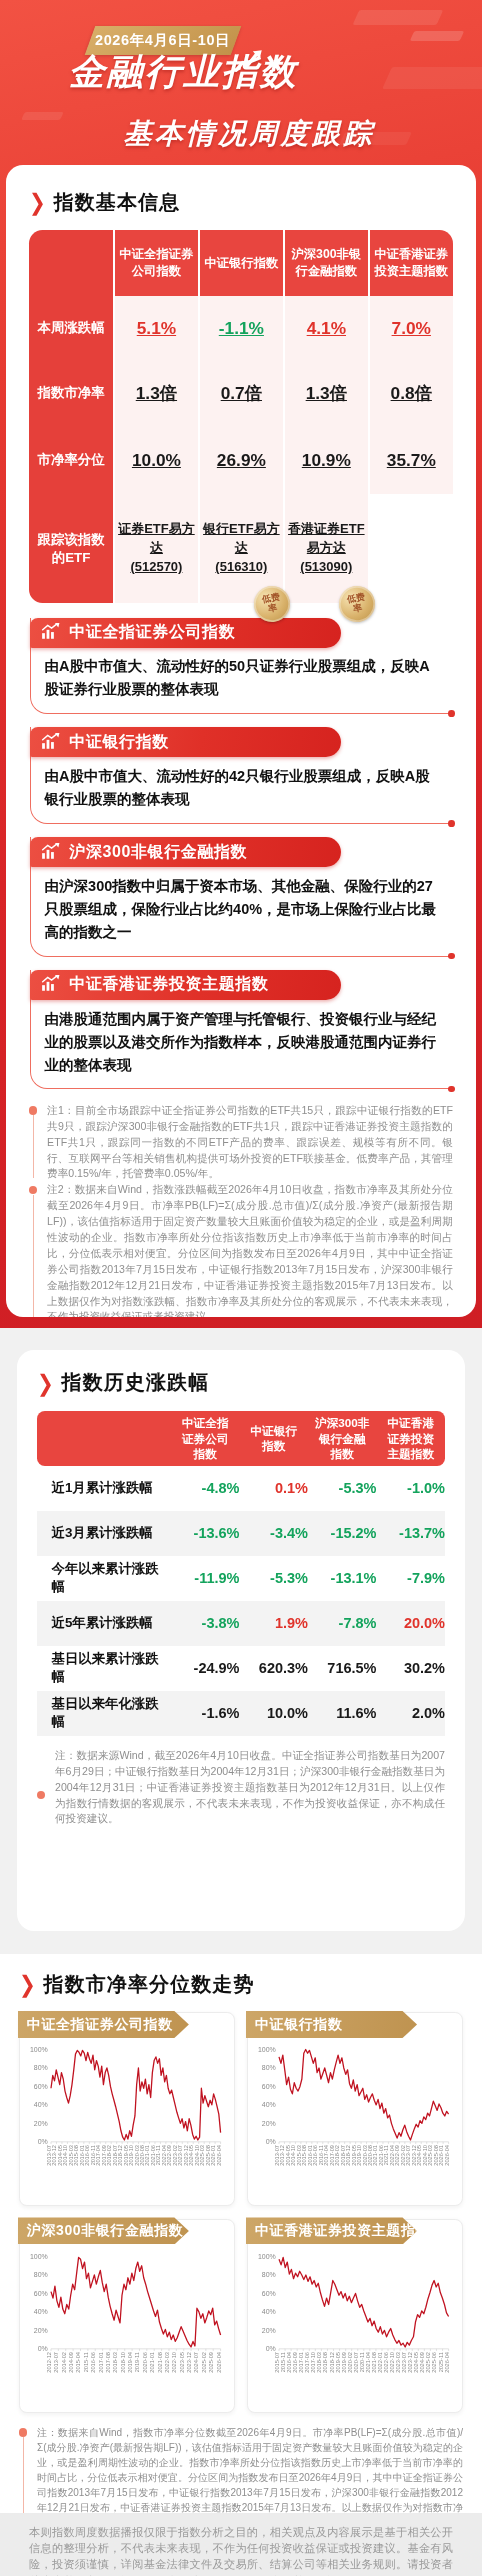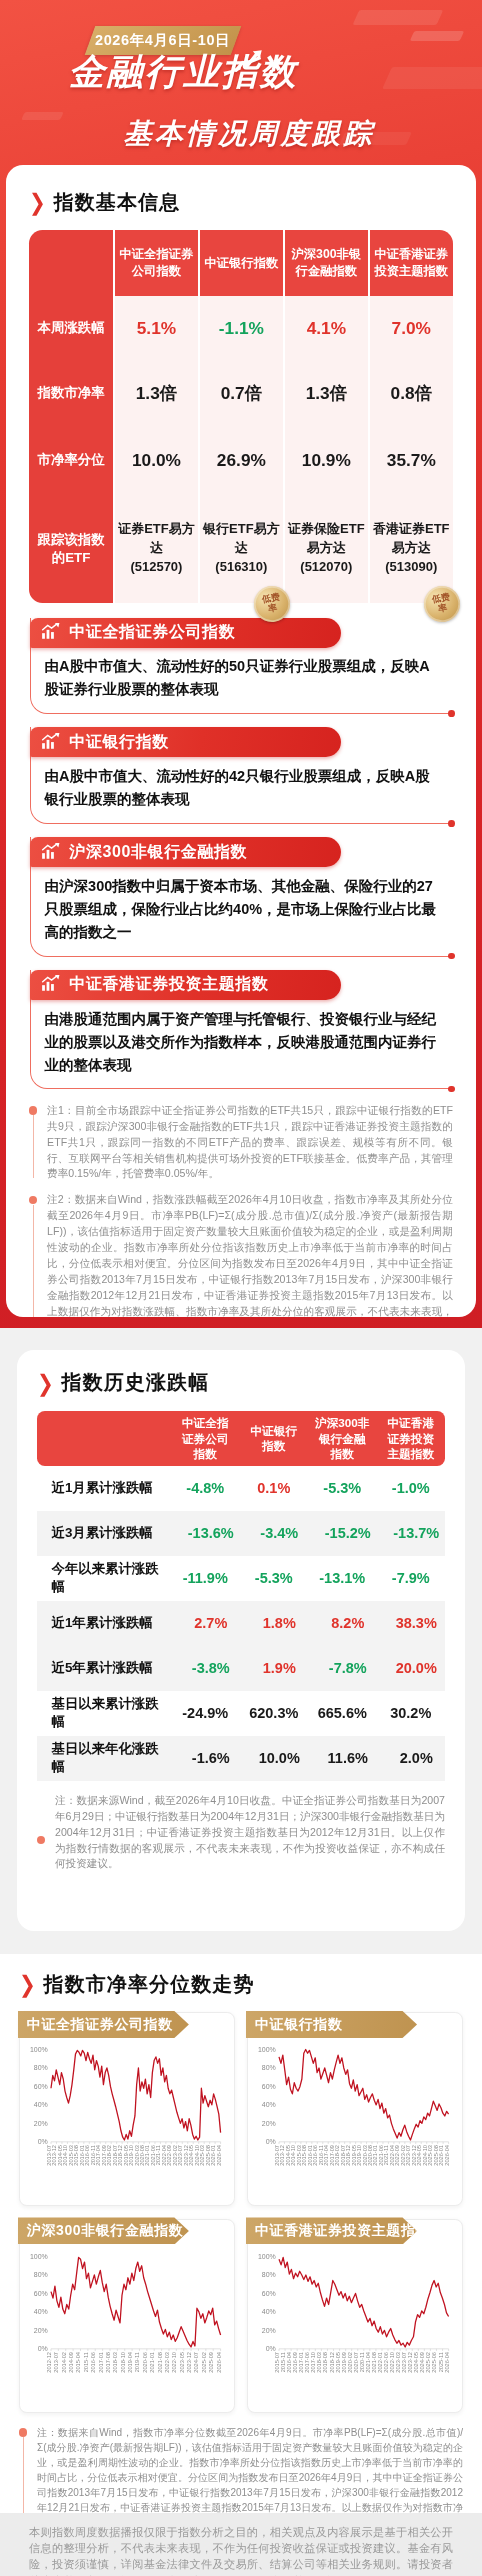--- a/index.html
+++ b/index.html
@@ -28,51 +28,51 @@
   .chev { color:#e0342c; font-size:20px; font-weight:900; font-style:italic; line-height:1; transform:scaleY(1.15); }
   .sec-title { font-size:20px; font-weight:900; color:#111; letter-spacing:1.1px; }
 
   
   .info-table { display:grid; grid-template-columns:84px 1fr 1fr 1fr 1fr; grid-template-rows:66px 64px 66px 68px 109px; gap:0 1.7px; background:#fff; border-radius:13.4px; overflow:visible; margin-bottom:14.5px; }
   .it-corner { background:#e5403a; border-top-left-radius:13.4px; }
   .it-colhead { background:#e8453f; color:#fff; font-weight:bold; font-size:12.3px; line-height:1.35; display:flex; align-items:center; justify-content:center; text-align:center; padding:3.4px 4.5px; }
   .it-colhead.last { border-top-right-radius:13.4px; }
   .it-rowlabel { background:#e5403a; color:#fff; font-weight:bold; font-size:13.4px; display:flex; align-items:center; justify-content:center; text-align:center; padding:2.2px 3.4px; line-height:1.3; }
   .it-rowlabel.last { border-bottom-left-radius:13.4px; }
-  .it-cell { background:#fdf2f1; display:flex; align-items:center; justify-content:center; font-size:17.3px; font-weight:bold; color:#1a1a1a; position:relative; }
+  .it-cell { background:#fdf2f1; display:flex; align-items:center; justify-content:center; font-size:17.3px; font-weight:bold; color:#1a1a1a; position:relative;text-decoration:underline; }
   .it-cell.etf { flex-direction:column; font-size:13px; line-height:1.45; text-align:center; padding:3.4px 1.1px; }
   .it-cell.etf .code { font-size:13px; }
   .val-r { color:#e0332b !important; }
   .val-g { color:#13a35c !important; }
   .fee-badge { position:absolute; right:-6.7px; bottom:-19px; width:36px; height:36px; border-radius:50%; background:radial-gradient(circle at 35% 30%,#f6e3b2,#d9b26b 55%,#b98e43); box-shadow:0 1.1px 2.8px rgba(0,0,0,.25), inset 0 0 0 1.7px rgba(255,255,255,.35); display:flex; align-items:center; justify-content:center; transform:rotate(-10deg); z-index:5; }
   .fee-badge i { font-style:normal; font-size:9px; line-height:1.1; font-weight:bold; color:#a3562a; text-align:center; display:block; }
 
   
   .idx-card { position:relative; border-left:1.1px solid #ef6e60; border-bottom:1.1px solid #ef6e60; border-bottom-left-radius:17px; margin:0 1.1px 13.4px 1.1px; padding:0 0 9px 0; }
   .idx-card:after { content:""; position:absolute; right:-2.8px; bottom:-3.9px; width:6.7px; height:6.7px; border-radius:50%; background:#e0342c; }
   .idx-pill { width:74%; height:30px; margin-left:-1.1px; background:linear-gradient(100deg,#ec4f42,#e03028 55%,#d6231f); border-radius:9px 17px 17px 2.2px; display:flex; align-items:center; gap:9px; padding:0 11.2px; box-shadow:0 1.7px 3.9px rgba(200,30,25,.35); }
   .idx-pill .ttl { color:#fff; font-size:16px; font-weight:900; letter-spacing:0.6px; white-space:nowrap; }
   .idx-body { font-size:14.5px; color:#111; line-height:1.6; padding:7.8px 7.8px 2.2px 13.4px; font-weight:600; }
 
   
-  .note { display:flex; gap:9px; margin-top:10px; }
+  .note { display:flex; gap:9px; }
   .pin { flex:0 0 9px; position:relative; }
   .pin:before { content:""; position:absolute; left:0; top:3.4px; width:8.4px; height:8.4px; border-radius:50%; background:#ef7a63; }
   .pin:after { content:""; position:absolute; left:3.9px; top:12.3px; width:1.1px; height:calc(100% - 17px); background:#f3b7a8; }
   .note-text { font-size:10.6px; color:#8f8f8f; line-height:1.5; text-align:justify; }
 
   
   .card2 { background:#fff; border-radius:17px; height:581px; overflow:hidden; margin:22.3px 17px 0; padding:19px 20px 11.2px; }
   .hist-table { margin-top:3.4px; }
   .ht-head { display:grid; grid-template-columns:134px 1fr 1fr 1fr 1fr; background:#e8453f; border-radius:7.8px; min-height:54px; align-items:center; }
   .ht-head .hcell { color:#fff; font-weight:bold; font-size:11.7px; line-height:1.3; text-align:center; padding:4.5px 5.6px; }
   .ht-row { display:grid; grid-template-columns:134px 1fr 1fr 1fr 1fr; height:45px; align-items:center; }
   .ht-row.alt { background:#f3f3f3;gap:11px; }
   .ht-label { font-size:13.4px; font-weight:bold; color:#111; padding-left:14.5px; }
-  .ht-val { font-size:14.5px; font-weight:bold; text-align:center; color:#1a1a1a; }
+  .ht-val { font-size:14.5px; font-weight:bold; text-align:right; color:#1a1a1a; }
 
   
   .sec3 { background:#fff; height:559px; overflow:hidden; margin-top:22.3px; padding:17px 19px 5.6px; }
   .chart-grid { display:grid; grid-template-columns:1fr 1fr; gap:12.3px; margin-top:4.5px; }
   .chart-card { position:relative; height:194px; background:#fff; border:0.6px solid #ececec; border-radius:7.8px; box-shadow:0 1.1px 4.5px rgba(0,0,0,.05); padding:29px 3.4px 2.2px 2.2px; }
   .gold-banner { position:absolute; left:-2.2px; top:-2.2px; width:80%; height:27px; background:linear-gradient(100deg,#cda667,#bf9350); clip-path:polygon(0 0,calc(100% - 14.5px) 0,100% 50%,calc(100% - 14.5px) 100%,0 100%); display:flex; align-items:center; padding:0 9px; }
   .gold-banner span { color:#fff; font-size:14px; font-weight:900; letter-spacing:0.6px; white-space:nowrap; }
   .chart-svg { width:100%; height:161px; display:block; }
 
   
@@ -137,24 +137,20 @@
             <div class="code">(512570)</div>
           </div>
           <div class="it-cell etf">
             <div>银行ETF易方达</div>
             <div class="code">(516310)</div>
             <div class="fee-badge">
               <i style="width: 19px;">低费率</i>
             </div>
           </div>
           <div class="it-cell etf">
-            <div>证券保险ETF易方达</div>
-            <div class="code">(512070)</div>
-          </div>
-          <div class="it-cell etf">
             <div>香港证券ETF易方达</div>
             <div class="code">(513090)</div>
             <div class="fee-badge">
               <i style="width: 19px;">低费率</i>
             </div>
           </div>
         </div>
 
       <div id="index-cards">
           <div class="idx-card">
@@ -251,38 +247,31 @@
             <div class="ht-val val-g">-13.7%</div>
           </div>
           <div class="ht-row">
             <div class="ht-label">今年以来累计涨跌幅</div>
             <div class="ht-val val-g">-11.9%</div>
             <div class="ht-val val-g">-5.3%</div>
             <div class="ht-val val-g">-13.1%</div>
             <div class="ht-val val-g">-7.9%</div>
           </div>
           <div class="ht-row alt">
-            <div class="ht-label">近1年累计涨跌幅</div>
-            <div class="ht-val val-r">2.7%</div>
-            <div class="ht-val val-r">1.8%</div>
-            <div class="ht-val val-r">8.2%</div>
-            <div class="ht-val val-r">38.3%</div>
-          </div>
-          <div class="ht-row alt">
             <div class="ht-label">近5年累计涨跌幅</div>
             <div class="ht-val val-g">-3.8%</div>
             <div class="ht-val val-r">1.9%</div>
             <div class="ht-val val-g">-7.8%</div>
             <div class="ht-val val-r">20.0%</div>
           </div>
           <div class="ht-row">
             <div class="ht-label">基日以来累计涨跌幅</div>
             <div class="ht-val ">-24.9%</div>
             <div class="ht-val ">620.3%</div>
-            <div class="ht-val ">665.6%</div>
+            <div class="ht-val ">716.5%</div>
             <div class="ht-val ">30.2%</div>
           </div>
           <div class="ht-row alt">
             <div class="ht-label">基日以来年化涨跌幅</div>
             <div class="ht-val ">-1.6%</div>
             <div class="ht-val ">10.0%</div>
             <div class="ht-val ">11.6%</div>
             <div class="ht-val ">2.0%</div>
           </div>
         </div>

